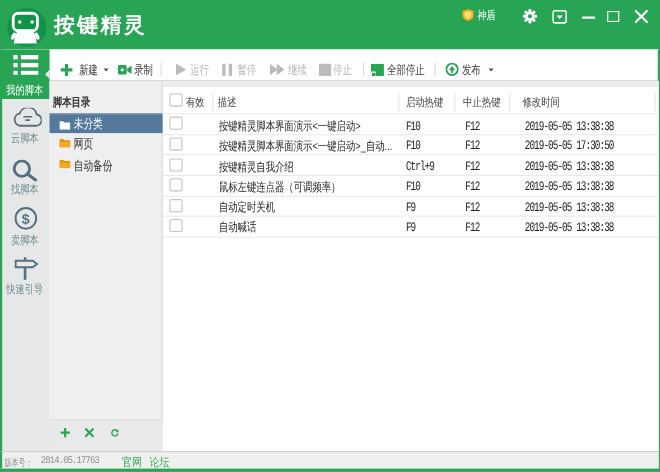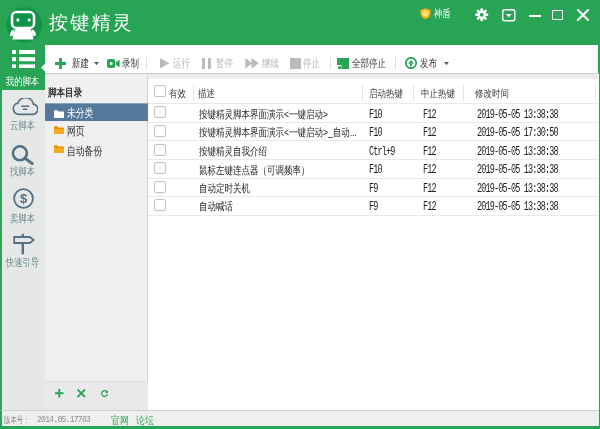--- a/index.html
+++ b/index.html
@@ -8,21 +8,21 @@
   .abs { position:absolute; }
   #titlebar { left:0; top:0; width:600px; height:45px; background:#28a455; }
   #sidebar { left:0; top:45px; width:45px; height:365px; background:#e5e8e6; border-left:2px solid #28a455; }
   #sideactive { left:0; top:45px; width:45px; height:45px; background:#28a455; }
   #leftpanel { left:45px; top:74px; width:103px; height:336px; background:#efefef; border-right:1px solid #d4d4d4; }
   #toolbar { left:45px; top:45px; width:555px; height:29px; background:#fff; border-bottom:1px solid #c9c9c9; border-right:2px solid #28a455; }
   #table { left:148px; top:74px; width:450px; height:336px; background:#fff; }
   #rightborder { left:598.5px; top:45px; width:1.5px; height:384px; background:#28a455; }
   #statusbar { left:0; top:410px; width:600px; height:16px; background:#eef0ed; border-top:1px solid #cfcfcf; border-left:2px solid #28a455; }
   #bottombar { left:0; top:426px; width:600px; height:3px; background:#28a455; }
-  .ttl { color:#fff; font-size:19px; font-weight:normal; letter-spacing:2.2px; }
+  .ttl { color:#fff; font-size:19px; font-weight:bold; letter-spacing:2.2px; }
   .tb-txt { font-size:10px; color:#3a3a3a; transform:scale(0.85,1.12); transform-origin:left top; white-space:nowrap; }
   .tb-dis { font-size:10px; color:#b5b5b5; transform:scale(0.85,1.12); transform-origin:left top; white-space:nowrap; }
   .sep { width:1px; height:12px; background:#dcdcdc; top:57px; }
   .side-lbl { font-size:9.5px; color:#6f8a8f; width:45px; text-align:center; transform:scale(0.88,1.12); transform-origin:center top; }
   .chk { width:12px; height:12px; border:1px solid #c3c3c3; background:#fdfdfd; border-radius:2px; }
   .hdr { font-size:10px; color:#404040; transform:scale(0.85,1.05); transform-origin:left top; white-space:nowrap; }
   .cell { font-size:10px; color:#1d1d1d; transform:scale(0.85,1.1); transform-origin:left top; white-space:nowrap; }
   .mono { font-family:"Liberation Mono", monospace; font-size:8.5px; letter-spacing:-0.85px; transform:scaleY(1.4); transform-origin:left top; color:#222; white-space:nowrap; }
   .rowline { left:148px; width:450px; height:1px; background:#efe7e5; }
   .vline { width:1px; height:16px; background:#e4e4e4; top:85px; }

